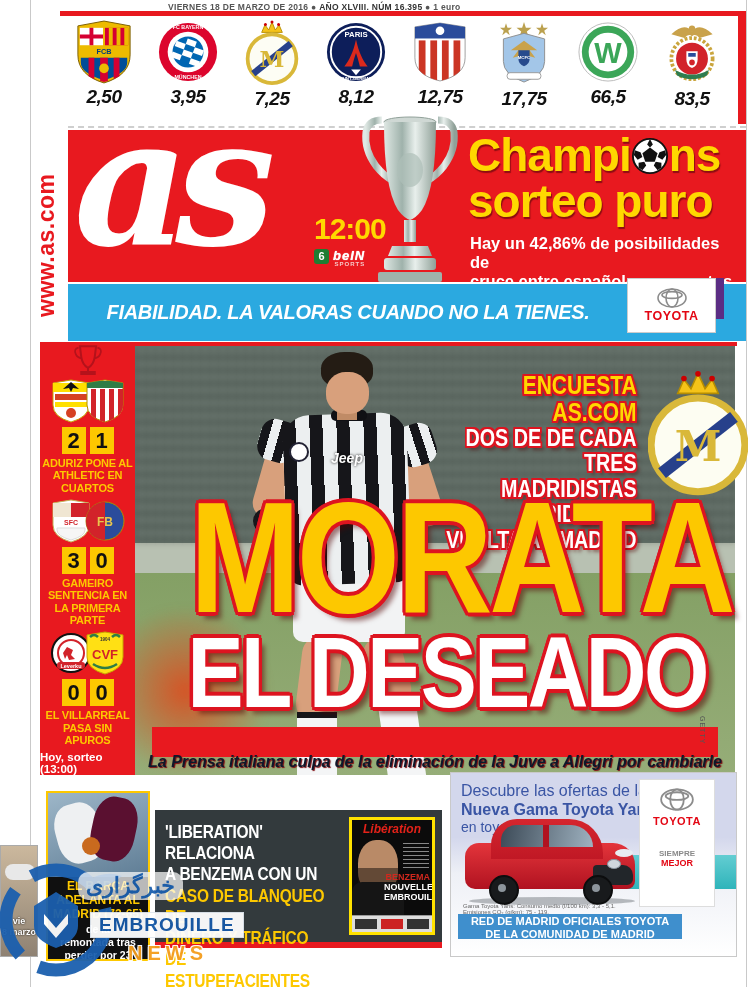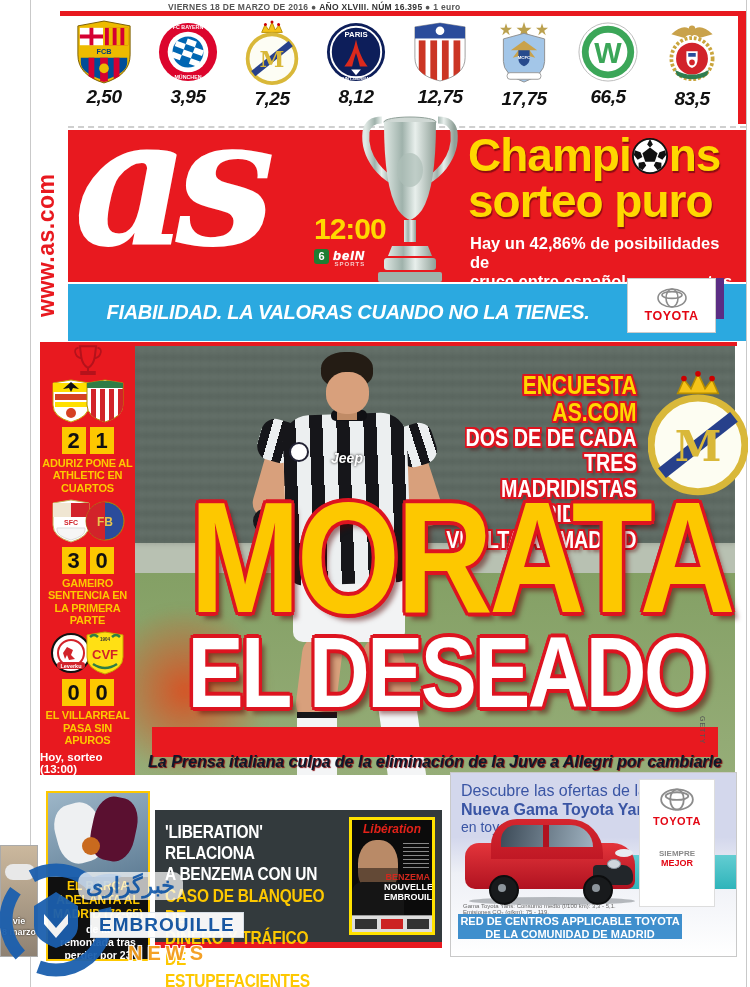--- a/index.html
+++ b/index.html
@@ -583,21 +583,21 @@
       <div class="carbadge"></div>
       <div class="wheel w1">
           <i></i>
         </div>
       <div class="wheel w2">
           <i></i>
         </div>
     </div>
     <div class="adlegal">Gama Toyota Yaris: Consumo medio (l/100 km): 3,3 - 5,1. Emisiones CO₂ (g/km): 75 - 119.</div>
     <div class="adbar">
-      <div>RED DE CENTROS APPLICABLE TOYOTA</div>
+      <div>RED DE MADRID OFICIALES TOYOTA</div>
       <div>DE LA COMUNIDAD DE MADRID</div>
     </div>
   </div>
 
   <div class="abs wm">
     <svg width="140" height="135" viewBox="0 0 140 135">
       <circle cx="64" cy="68" r="50" fill="none" stroke="#1b5fae" stroke-width="13" stroke-dasharray="70 22" transform="rotate(30 64 68)"></circle>
       <path d="M64 40 l22 14 v20 q0 14 -22 22 q-22 -8 -22 -22 v-20 Z" fill="#1b5fae"></path>
       <path d="M52 62 l12 14 12 -14 v10 l-12 14 -12 -14 Z" fill="#fff"></path>
       <path d="M96 28 q18 -10 34 -4 q-12 10 -26 12 Z" fill="#1b5fae"></path>

